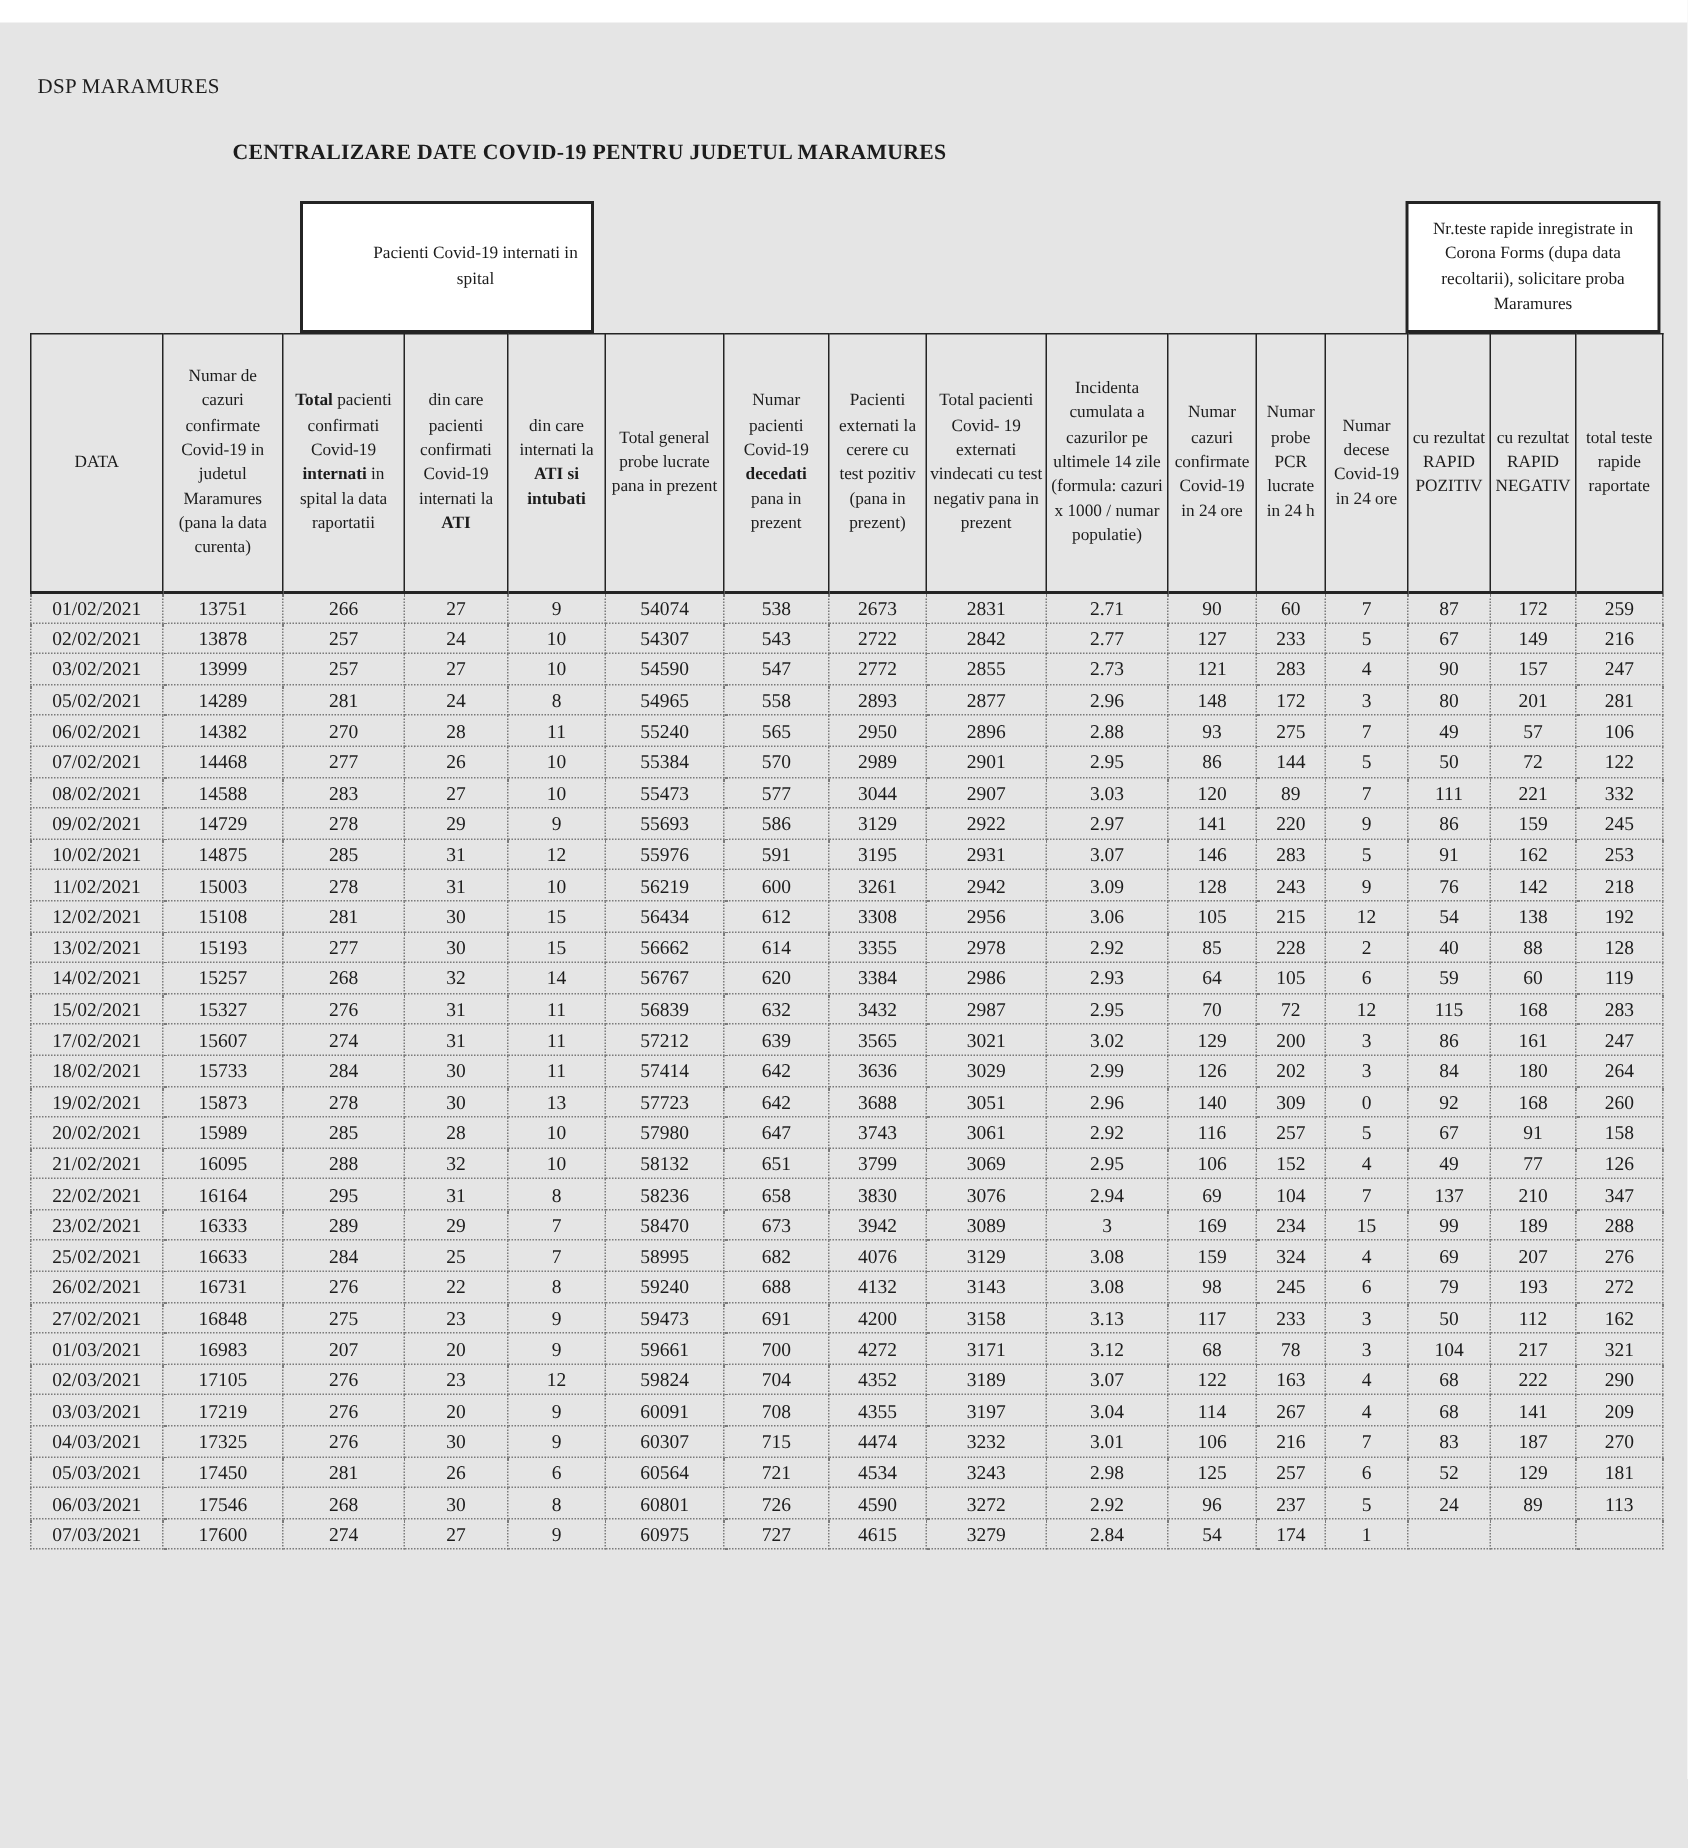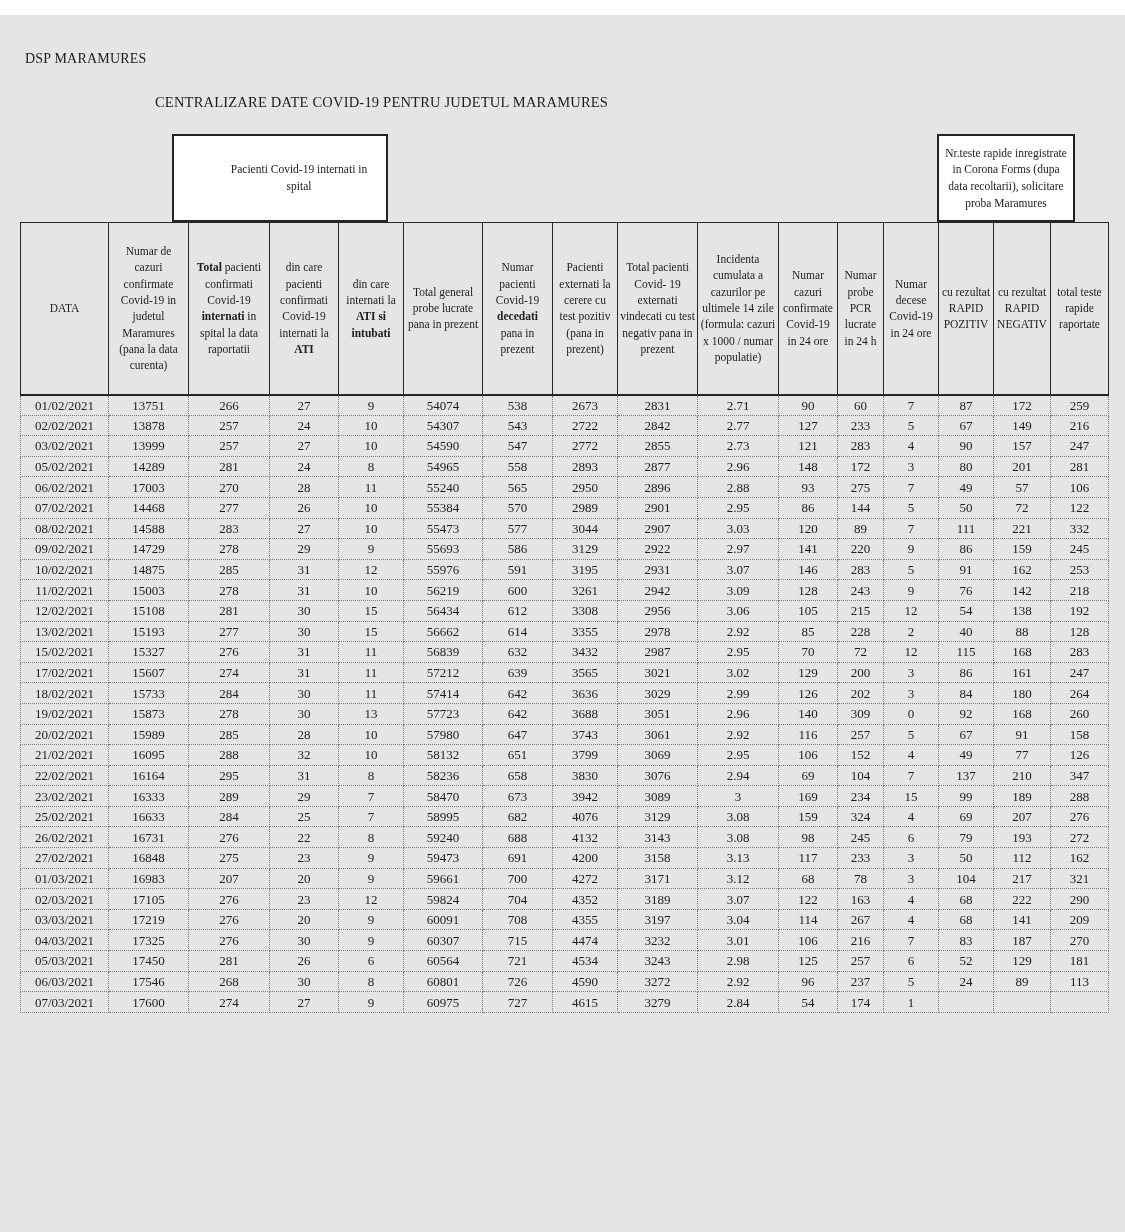--- a/index.html
+++ b/index.html
@@ -15,38 +15,38 @@
     background: #e5e5e5;
     overflow: hidden;
     margin-top: 15px;
   }
   .agency {
     position: absolute; left: 25px; top: 36px;
     font-size: 14px; letter-spacing: 0.2px;
   }
   .title {
     position: absolute; left: 155px; top: 79px;
-    font-size: 14.5px; font-weight: normal; letter-spacing: 0.2px; text-align: center;
+    font-size: 14.5px; font-weight: bold; letter-spacing: 0.2px; text-align: center;
   }
   .table-wrap {
     position: absolute; left: 20px; top: 119px;
     width: 1088px;
   }
   .spanner-row { position: relative; height: 88px; }
   .spanner {
     position: absolute; top: 0; height: 88px;
     border: 2px solid #242424;
     display: flex; align-items: center; justify-content: center;
     text-align: center;
     font-size: 11.5px; line-height: 1.45;
     padding: 3px 6px;
     background: #ffffff;
   }
-  .spanner-hospital { left: 152px; width: 216px; padding-left: 44px; }
-  .spanner-rapid   { left: 917px; width: 138px; }
+  .spanner-hospital { left: 180px; width: 196px; padding-left: 44px; }
+  .spanner-rapid   { left: 917px; width: 170px; }
   table.data-table {
     border-collapse: collapse;
     table-layout: fixed;
     width: 1088px;
   }
   table.data-table thead tr { height: 172px; }
   table.data-table th {
     border: 1px solid #242424;
     border-bottom: 2px solid #242424;
     font-weight: normal;
@@ -186,21 +186,21 @@
             <td>2.96</td>
             <td>148</td>
             <td>172</td>
             <td>3</td>
             <td>80</td>
             <td>201</td>
             <td>281</td>
           </tr>
           <tr>
             <td>06/02/2021</td>
-            <td>17003</td>
+            <td>14382</td>
             <td>270</td>
             <td>28</td>
             <td>11</td>
             <td>55240</td>
             <td>565</td>
             <td>2950</td>
             <td>2896</td>
             <td>2.88</td>
             <td>93</td>
             <td>275</td>
@@ -329,20 +329,38 @@
             <td>2978</td>
             <td>2.92</td>
             <td>85</td>
             <td>228</td>
             <td>2</td>
             <td>40</td>
             <td>88</td>
             <td>128</td>
           </tr>
           <tr>
+            <td>14/02/2021</td>
+            <td>15257</td>
+            <td>268</td>
+            <td>32</td>
+            <td>14</td>
+            <td>56767</td>
+            <td>620</td>
+            <td>3384</td>
+            <td>2986</td>
+            <td>2.93</td>
+            <td>64</td>
+            <td>105</td>
+            <td>6</td>
+            <td>59</td>
+            <td>60</td>
+            <td>119</td>
+          </tr>
+          <tr>
             <td>15/02/2021</td>
             <td>15327</td>
             <td>276</td>
             <td>31</td>
             <td>11</td>
             <td>56839</td>
             <td>632</td>
             <td>3432</td>
             <td>2987</td>
             <td>2.95</td>

